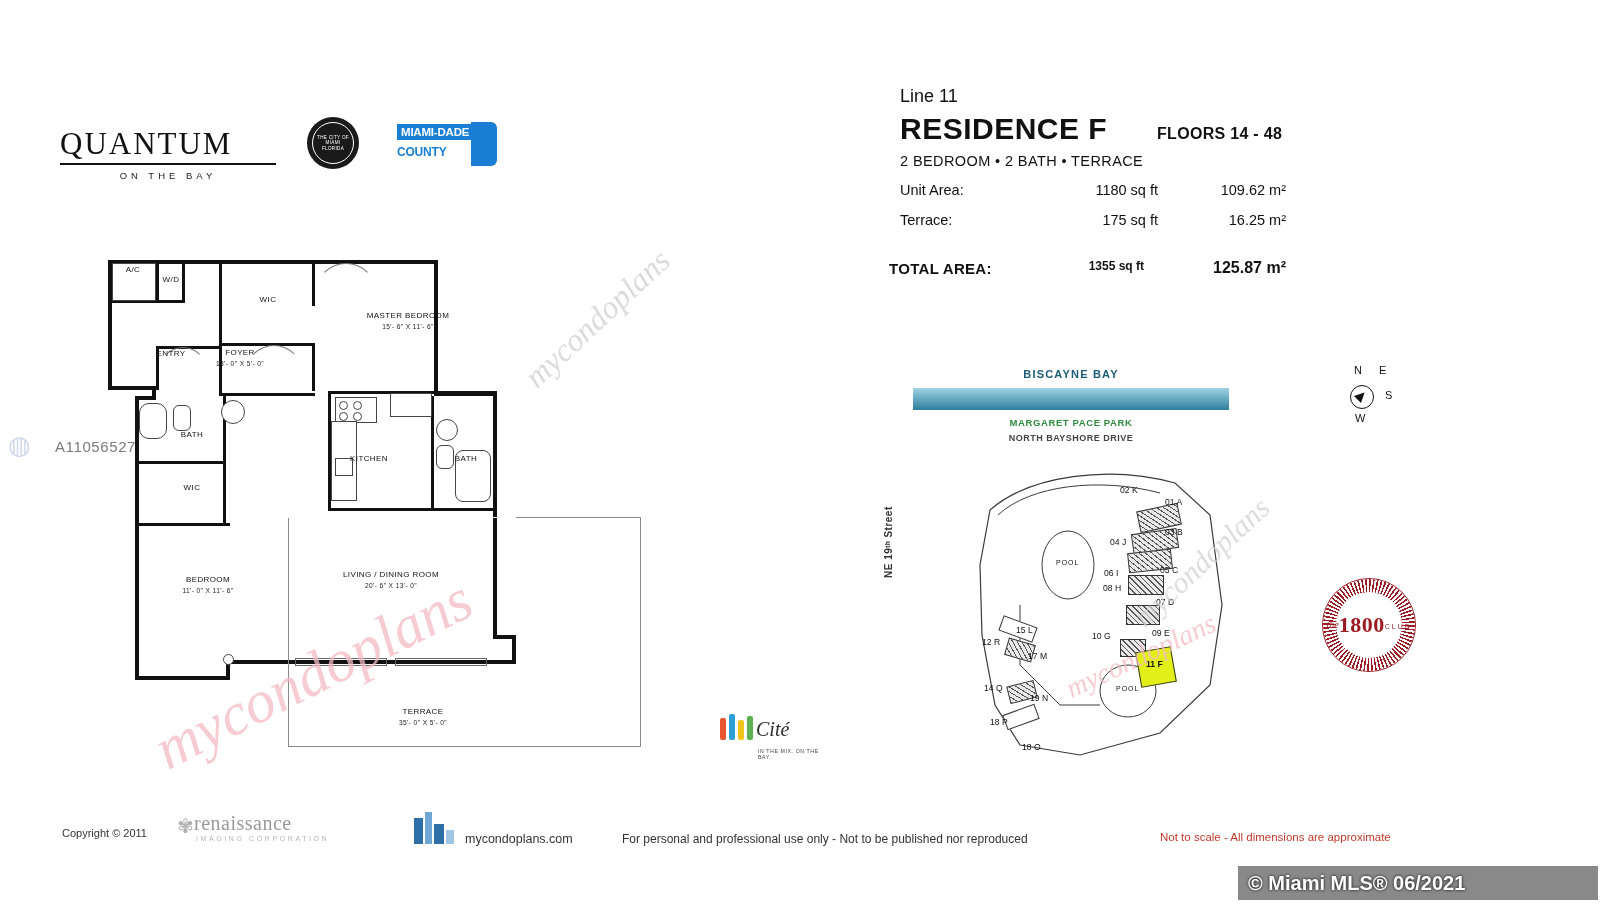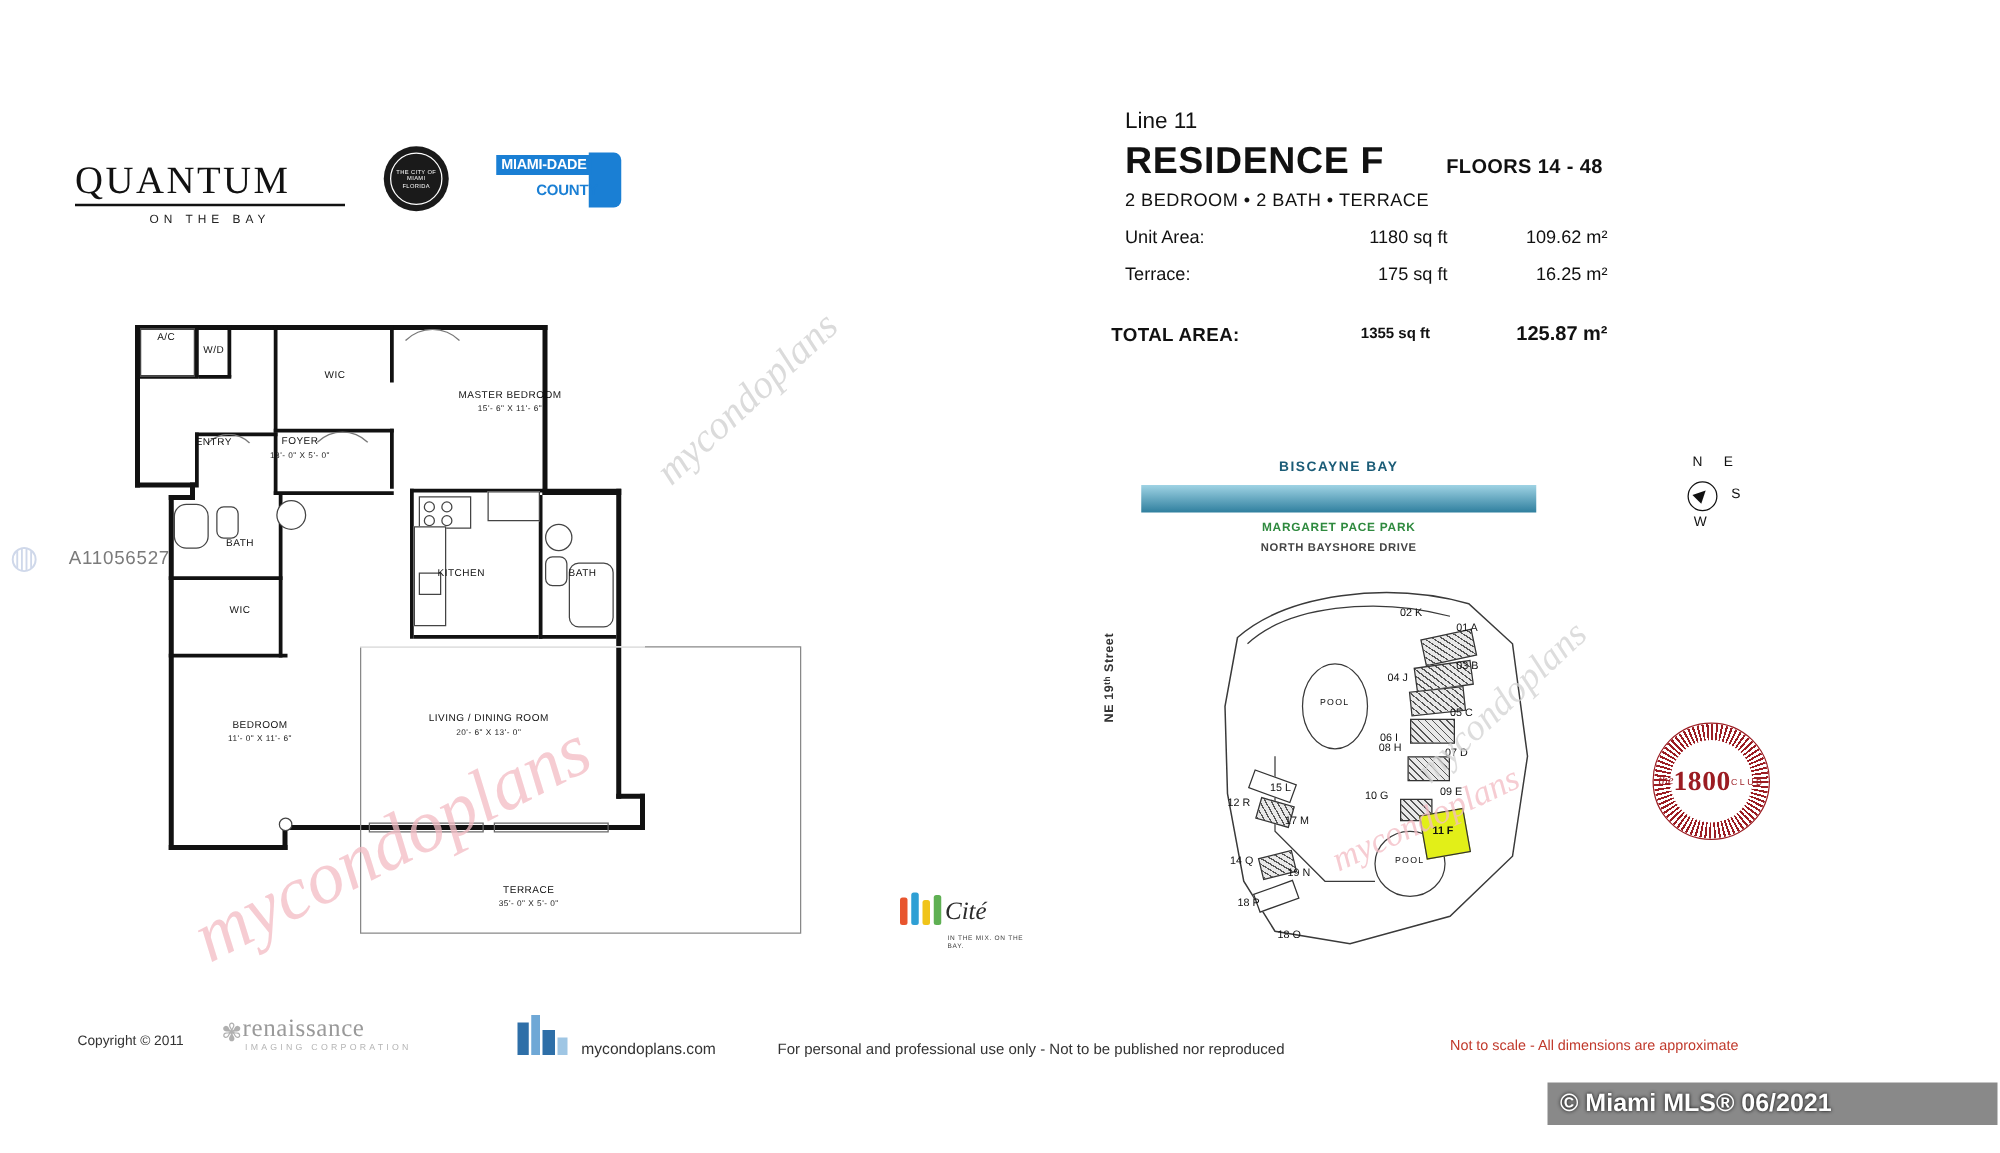--- a/index.html
+++ b/index.html
@@ -41,21 +41,21 @@
   #badge-miamidade .md-blue {
     position:absolute; right:0; top:0; width:26px; height:44px;
     background:#1a7fd4; border-radius:0 6px 6px 0;
   }
   #badge-miamidade .md-top {
     position:absolute; left:0; top:2px; background:#1a7fd4; color:#fff;
     font-size:11.5px; font-weight:bold; padding:2px 4px; letter-spacing:-.2px;
   }
   #badge-miamidade .md-bot {
     position:absolute; left:0; top:23px; color:#1a7fd4;
-    font-size:12px; font-weight:bold; letter-spacing:-.2px;margin-left:32px;
+    font-size:12px; font-weight:bold; letter-spacing:-.2px;
   }
 
   
   #line-label { left:900px; top:86px; font-size:18px; color:#111; }
   #residence-title { left:900px; top:112px; font-size:30px; font-weight:bold; letter-spacing:.5px; }
   #floors-label { left:1157px; top:125px; font-size:16px; font-weight:bold; letter-spacing:.3px; }
   #bedbath { left:900px; top:153px; font-size:14.5px; letter-spacing:.4px; }
   .spec-row { font-size:14.5px; }
   #spec-unit-label { left:900px; top:182px; }
   #spec-unit-ft   { left:1046px; top:182px; width:112px; text-align:right; }
@@ -366,23 +366,23 @@
   <div id="unit-highlight" style="left:178px; top:194px; width:34px; height:34px; transform:rotate(-10deg);"></div>
 
   <div class="unit-tag" style="left:96px;  top:104px; font-size:7px; letter-spacing:1px;">POOL</div>
   <div class="unit-tag" style="left:156px; top:230px; font-size:7px; letter-spacing:1px;">POOL</div>
 
   <div class="unit-tag" style="left:160px; top:30px;">02 K</div>
   <div class="unit-tag" style="left:205px; top:42px;">01 A</div>
   <div class="unit-tag" style="left:205px; top:72px;">03 B</div>
   <div class="unit-tag" style="left:150px; top:82px;">04 J</div>
   <div class="unit-tag" style="left:200px; top:110px;">05 C</div>
-  <div class="unit-tag" style="left:144px; top:130px;">06 I</div>
+  <div class="unit-tag" style="left:144px; top:113px;">06 I</div>
   <div class="unit-tag" style="left:196px; top:142px;">07 D</div>
-  <div class="unit-tag" style="left:143px; top:138px;">08 H</div>
+  <div class="unit-tag" style="left:143px; top:128px;">08 H</div>
   <div class="unit-tag" style="left:192px; top:173px;">09 E</div>
   <div class="unit-tag" style="left:132px; top:176px;">10 G</div>
   <div class="unit-tag" style="left:186px; top:204px; font-weight:bold;">11 F</div>
   <div class="unit-tag" style="left:56px;  top:170px;">15 L</div>
   <div class="unit-tag" style="left:22px;  top:182px;">12 R</div>
   <div class="unit-tag" style="left:68px;  top:196px;">17 M</div>
   <div class="unit-tag" style="left:24px;  top:228px;">14 Q</div>
   <div class="unit-tag" style="left:70px;  top:238px;">19 N</div>
   <div class="unit-tag" style="left:30px;  top:262px;">18 P</div>
   <div class="unit-tag" style="left:62px;  top:287px;">18 O</div>

